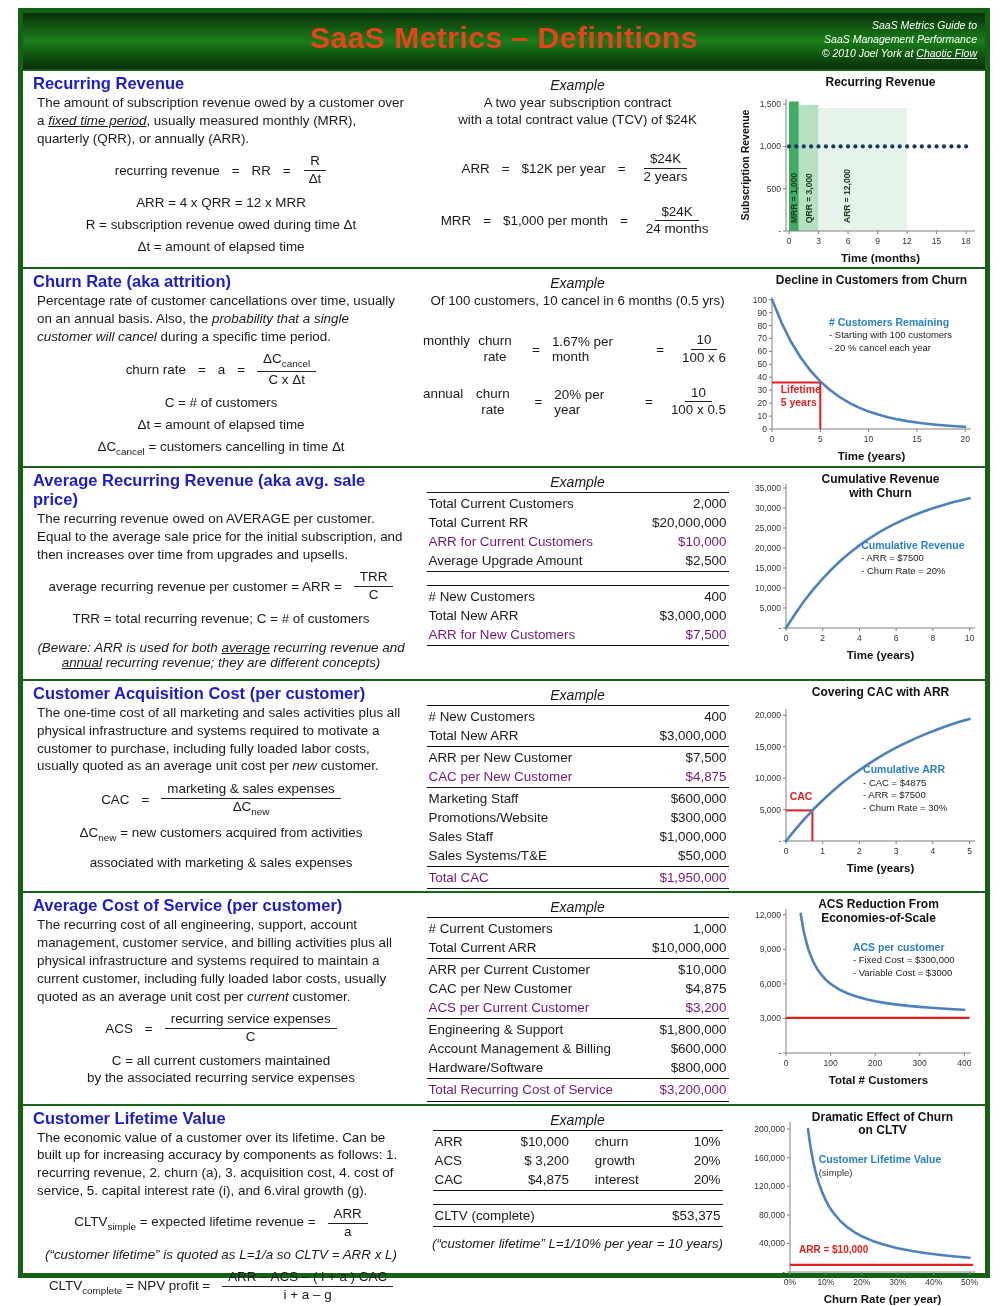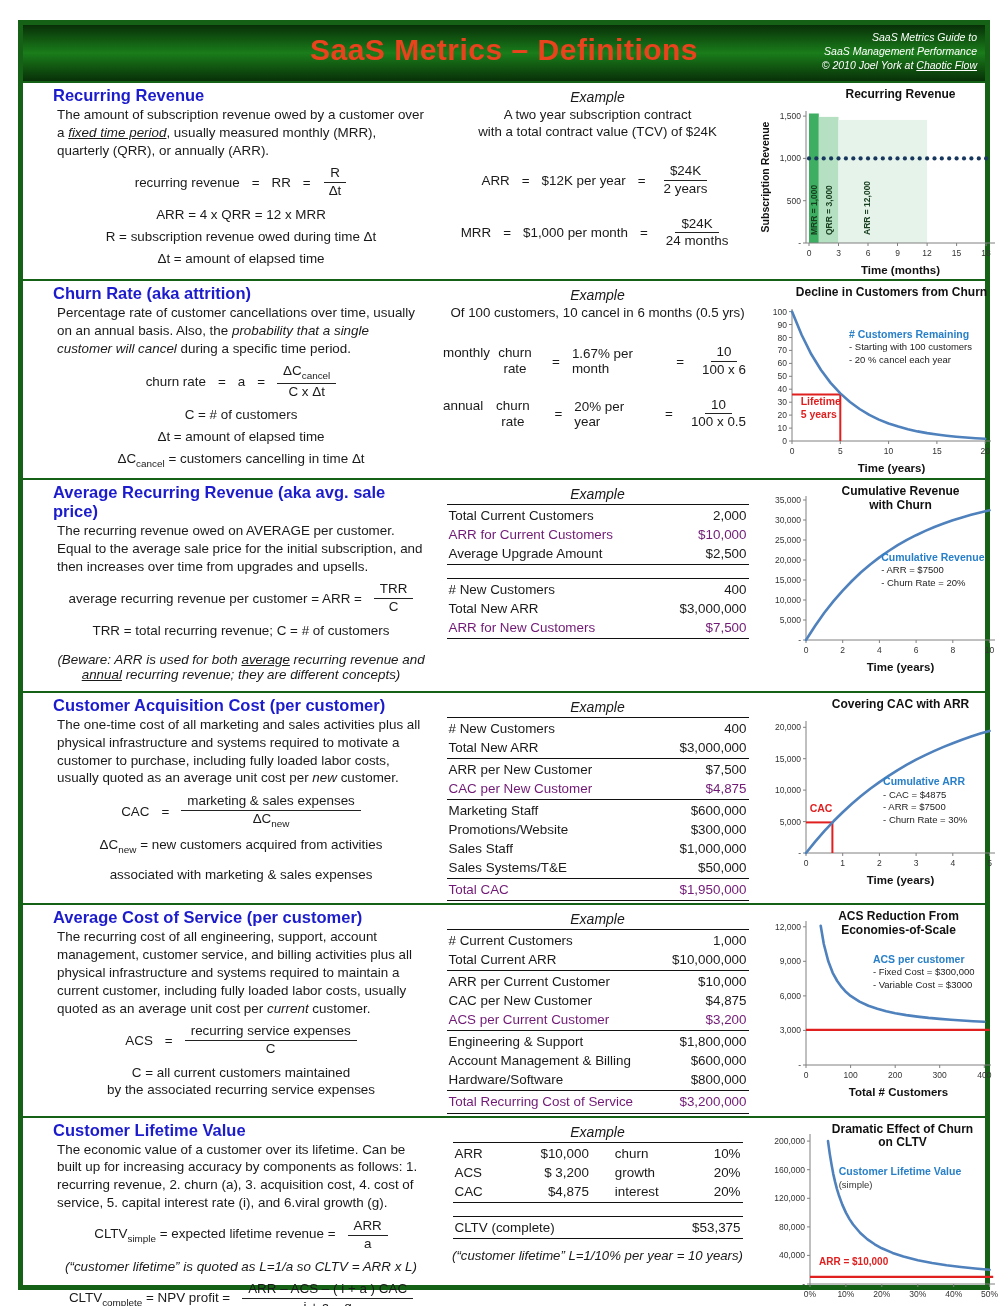--- a/index.html
+++ b/index.html
@@ -1,22 +1,22 @@
 <!DOCTYPE html>
 <html><head>
 <meta charset="utf-8">
 <style>
   html,body{margin:0;padding:0;background:#fff;font-family:"Liberation Sans",sans-serif;color:#1a1a1a;}
   .page{position:relative;width:1008px;height:1306px;background:#fff;overflow:hidden;}
-  .frame{position:absolute;left:18px;top:20px;width:972px;height:1270px;border:5px solid #156115;box-sizing:border-box;background:#fff;}
+  .frame{position:absolute;left:18px;top:8px;width:972px;height:1270px;border:5px solid #156115;box-sizing:border-box;background:#fff;}
   .header{position:relative;height:56px;background:linear-gradient(180deg,#082f08 0%,#1a7d1a 50%,#082f08 100%);}
   .header-title{position:absolute;left:0;right:0;top:8px;text-align:center;font-size:30px;font-weight:bold;color:#e8431c;letter-spacing:.5px;}
   .credits{position:absolute;right:8px;top:5px;text-align:right;color:#fff;font-style:italic;font-size:10.5px;line-height:1.35;margin-left:44px;}
   .credits a{color:#fff;}
-  .section{display:grid;grid-template-columns:392px 325px 245px;border-top:2.5px solid #156115;box-sizing:border-box;padding-left:20px;}
+  .section{display:grid;grid-template-columns:392px 325px 245px;border-top:2.5px solid #156115;box-sizing:border-box;}
   .col-def{padding:3px 6px 2px 10px;}
   .col-ex{padding:3px 8px 2px;}
   .col-chart{padding:2px 0 0;}
   .sec-title{margin:0 0 1px;font-size:16.5px;color:#1c1ccc;font-weight:bold;}
   .desc{margin:0 4px 3px;font-size:13.4px;line-height:1.33;}
   .iu{font-style:italic;text-decoration:underline;}
   .it{font-style:italic;}
   .fline{display:flex;justify-content:center;align-items:center;gap:12px;font-size:13.4px;margin:6px 0;}
   .fcenter{text-align:center;font-size:13.4px;margin:7px 0;}
   .frac{display:inline-flex;flex-direction:column;align-items:center;line-height:1.25;}
@@ -271,20 +271,24 @@
         <div class="fcenter it" style="margin-top:14px"><span>(Beware: ARR is used for both </span><span class="iu">average</span><span> recurring revenue and </span><span class="iu">annual</span><span> recurring revenue; they are different concepts)</span></div>
       </div>
       <div class="col-ex">
         <div class="exh">Example</div>
         <div class="ex-table">
             <div class="tgroup bb">
               <div class="trow">
                 <span class="tl">Total Current Customers</span>
                 <span class="tv">2,000</span>
               </div>
+              <div class="trow">
+                <span class="tl">Total Current RR</span>
+                <span class="tv">$20,000,000</span>
+              </div>
               <div class="trow red">
                 <span class="tl">ARR for Current Customers</span>
                 <span class="tv">$10,000</span>
               </div>
               <div class="trow">
                 <span class="tl">Average Upgrade Amount</span>
                 <span class="tv">$2,500</span>
               </div>
             </div>
             <div class="tgroup gap">

